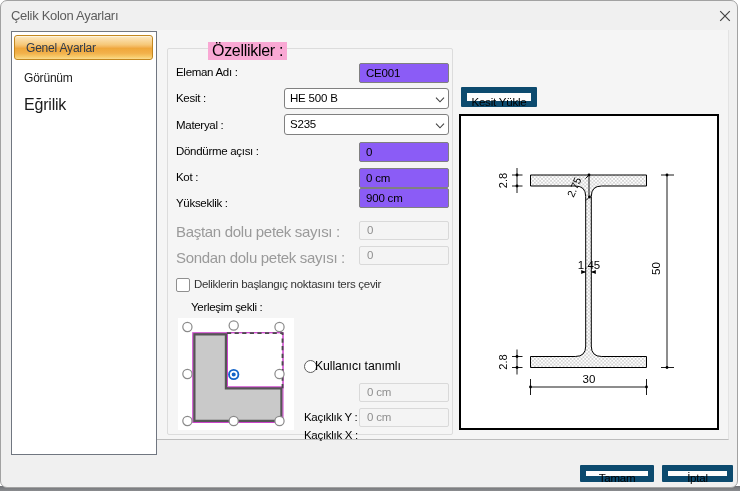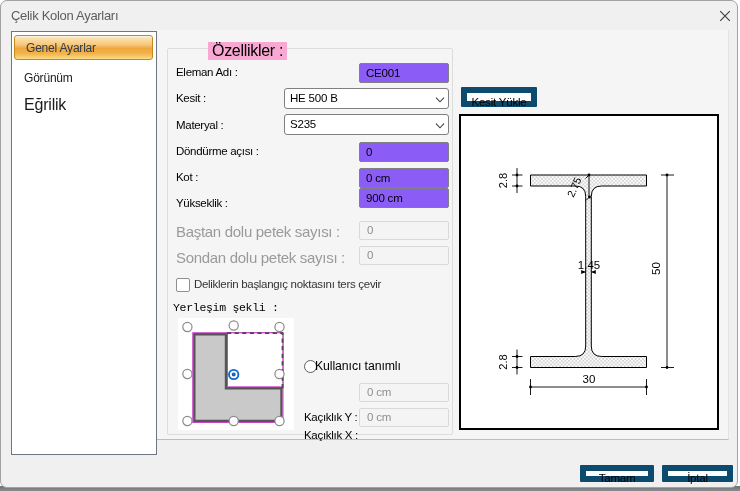--- a/index.html
+++ b/index.html
@@ -66,21 +66,21 @@
 
     <svg style="position:absolute;left:434px;top:95px;width:10px;height:8px;" viewBox="0 0 10 8">
         <path d="M1 1.6 L5 5.8 L9 1.6" stroke="#404040" stroke-width="1.1" fill="none"></path>
       </svg>
     <svg style="position:absolute;left:434px;top:121px;width:10px;height:8px;" viewBox="0 0 10 8">
         <path d="M1 1.6 L5 5.8 L9 1.6" stroke="#404040" stroke-width="1.1" fill="none"></path>
       </svg>
 
     <div id="checkbox"></div>
     <div class="lbl" style="left:193px;top:277px;color:#333;">Deliklerin başlangıç noktasını ters çevir</div>
-    <div class="lbl" style="left:172px;top:300px;font-family:Liberation Mono, monospace;">Yerleşim şekli :</div>
+    <div class="lbl" style="left:190px;top:300px;">Yerleşim şekli :</div>
 
     <svg style="position:absolute;left:177px;top:317px;width:116px;height:112px;" viewBox="0 0 116 112">
       <rect x="0" y="0" width="116" height="112" fill="#ffffff"></rect>
       <polygon points="16.3,16.3 48,16.3 48,70.3 103.5,70.3 103.5,103 16.3,103" fill="#c9c9c9" stroke="#555555" stroke-width="2.4"></polygon>
       <rect x="14.7" y="14.7" width="90.3" height="89.8" fill="none" stroke="#cc44cc" stroke-width="1"></rect>
       <path d="M49.5,16 L49.5,68.8 L104,68.8" fill="none" stroke="#cc44cc" stroke-width="1"></path>
       <path d="M48,14.7 L105,14.7 L105,70.3" fill="none" stroke="#cc44cc" stroke-width="1"></path>
       <path d="M49,15.2 L104.5,15.2 L104.5,70.3" fill="none" stroke="#4a4a4a" stroke-width="1.8" stroke-dasharray="4.2,3.4"></path>
       <g fill="#ffffff" stroke="#8a8a8a" stroke-width="1.2">
         <circle cx="9.4" cy="9" r="4.6"></circle>

